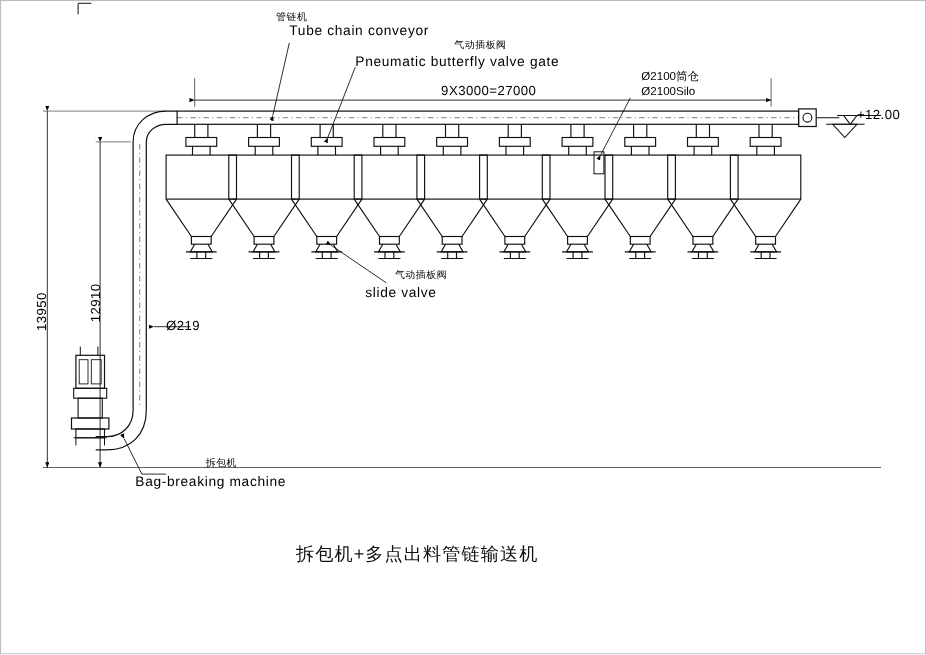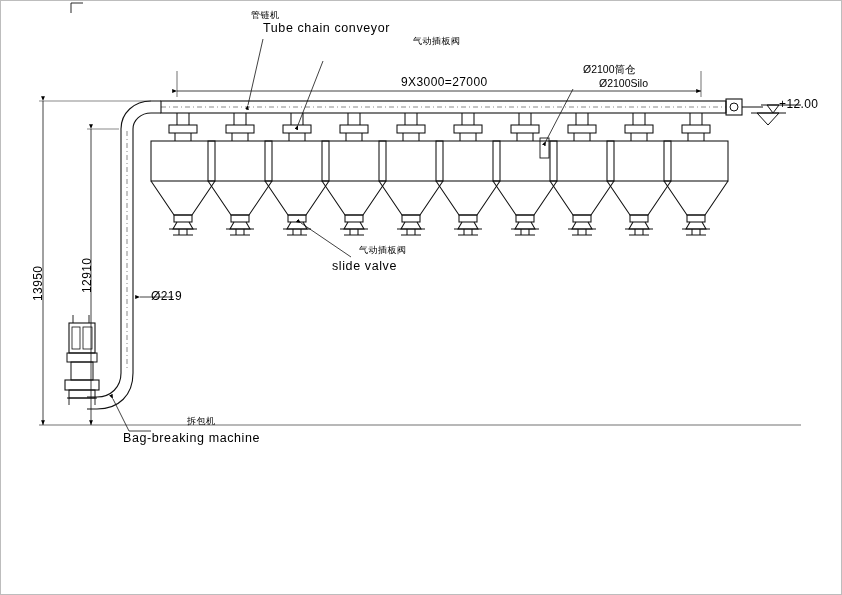--- a/index.html
+++ b/index.html
@@ -253,30 +253,32 @@
 
       <path d="M112,398 L128,430" stroke-width="0.8" marker-start="url(#arrS)"></path>
       <path d="M128,430 L150,430" stroke-width="0.8"></path>
     </g>
   </svg>
 
   <div class="lbl lbl-cn" style="left:250px;top:8px;">管链机</div>
   <div class="lbl lbl-en" style="left:262px;top:20px;">Tube chain conveyor</div>
 
   <div class="lbl lbl-cn" style="left:412px;top:34px;">气动插板阀</div>
+  <div class="lbl lbl-en" style="left:322px;top:48px;">Pneumatic butterfly valve gate</div>
 
   <div class="lbl lbl-cn" style="left:358px;top:243px;">气动插板阀</div>
   <div class="lbl lbl-en" style="left:331px;top:258px;">slide valve</div>
 
   <div class="lbl lbl-cn" style="left:186px;top:414px;">拆包机</div>
   <div class="lbl lbl-en" style="left:122px;top:430px;">Bag-breaking machine</div>
 
   <div class="lbl lbl-small" style="left:582px;top:62px;">Ø2100筒仓</div>
-  <div class="lbl lbl-small" style="left:582px;top:76px;margin-left:16px;">Ø2100Silo</div>
+  <div class="lbl lbl-small" style="left:582px;top:76px;">Ø2100Silo</div>
 
   <div class="lbl lbl-dim" style="left:400px;top:74px;">9X3000=27000</div>
   <div class="lbl lbl-dim vert" style="left:30px;top:300px;">13950</div>
   <div class="lbl lbl-dim vert" style="left:79px;top:292px;">12910</div>
   <div class="lbl lbl-dim" style="left:150px;top:288px;">Ø219</div>
   <div class="lbl lbl-dim" style="left:778px;top:96px;">+12.00</div>
 
+  <div class="caption" style="left:268px;top:492px;">拆包机+多点出料管链输送机</div>
 
 </div>
 
 </body></html>

